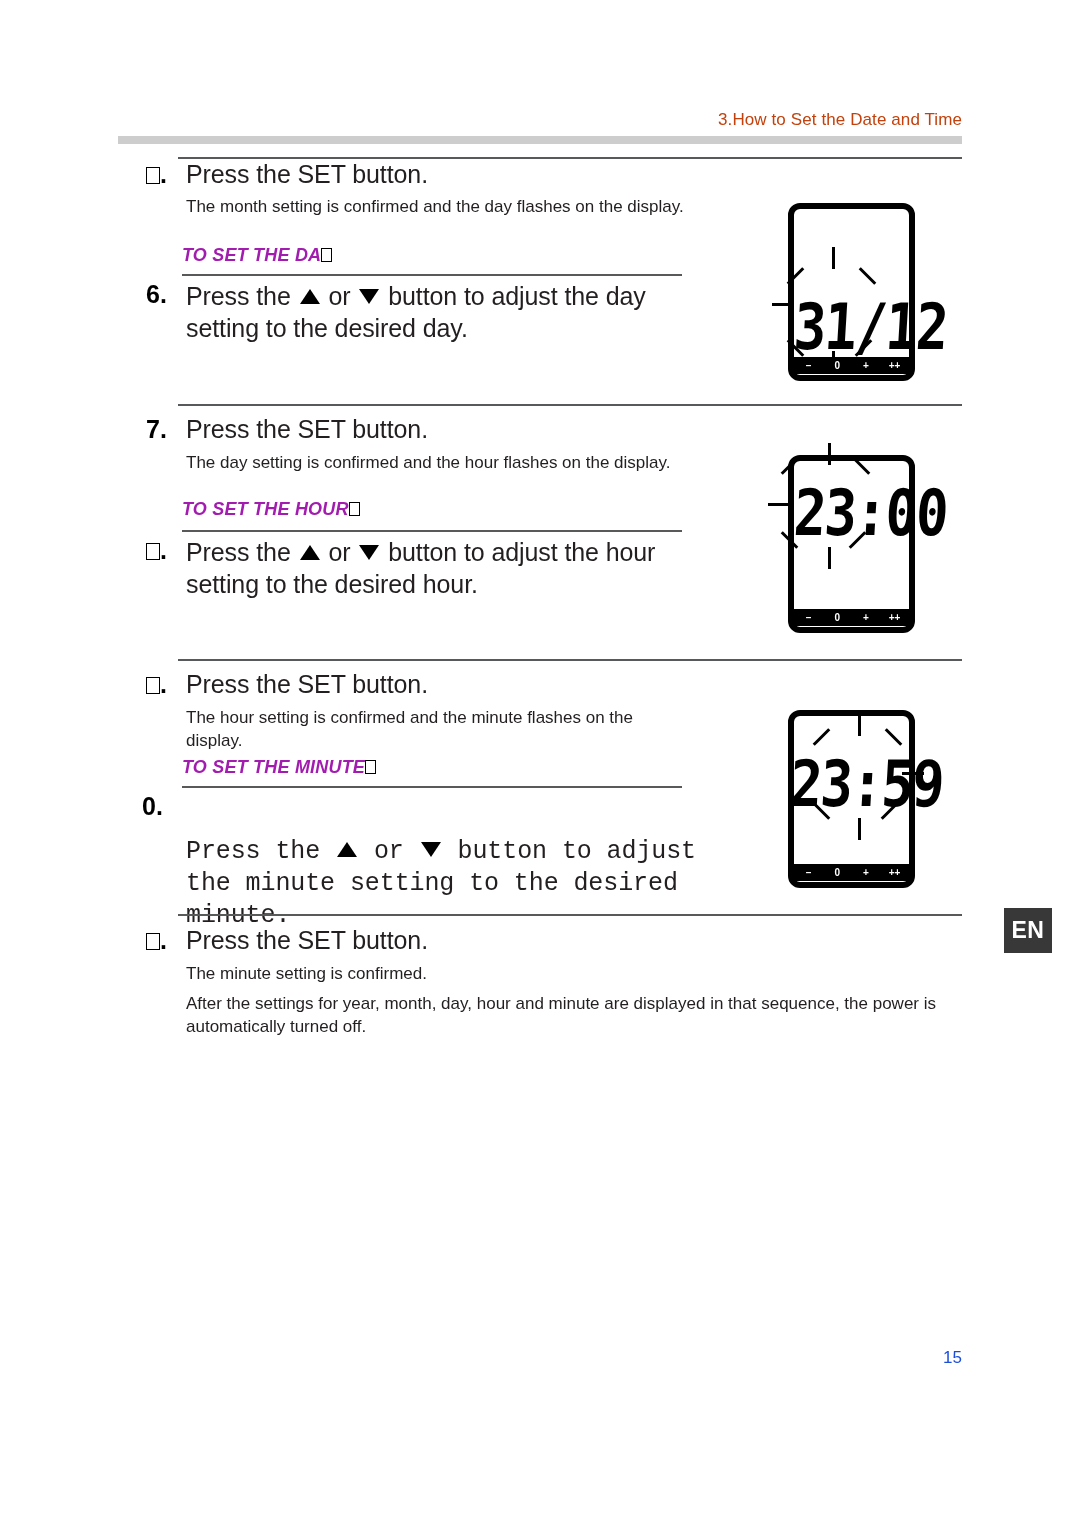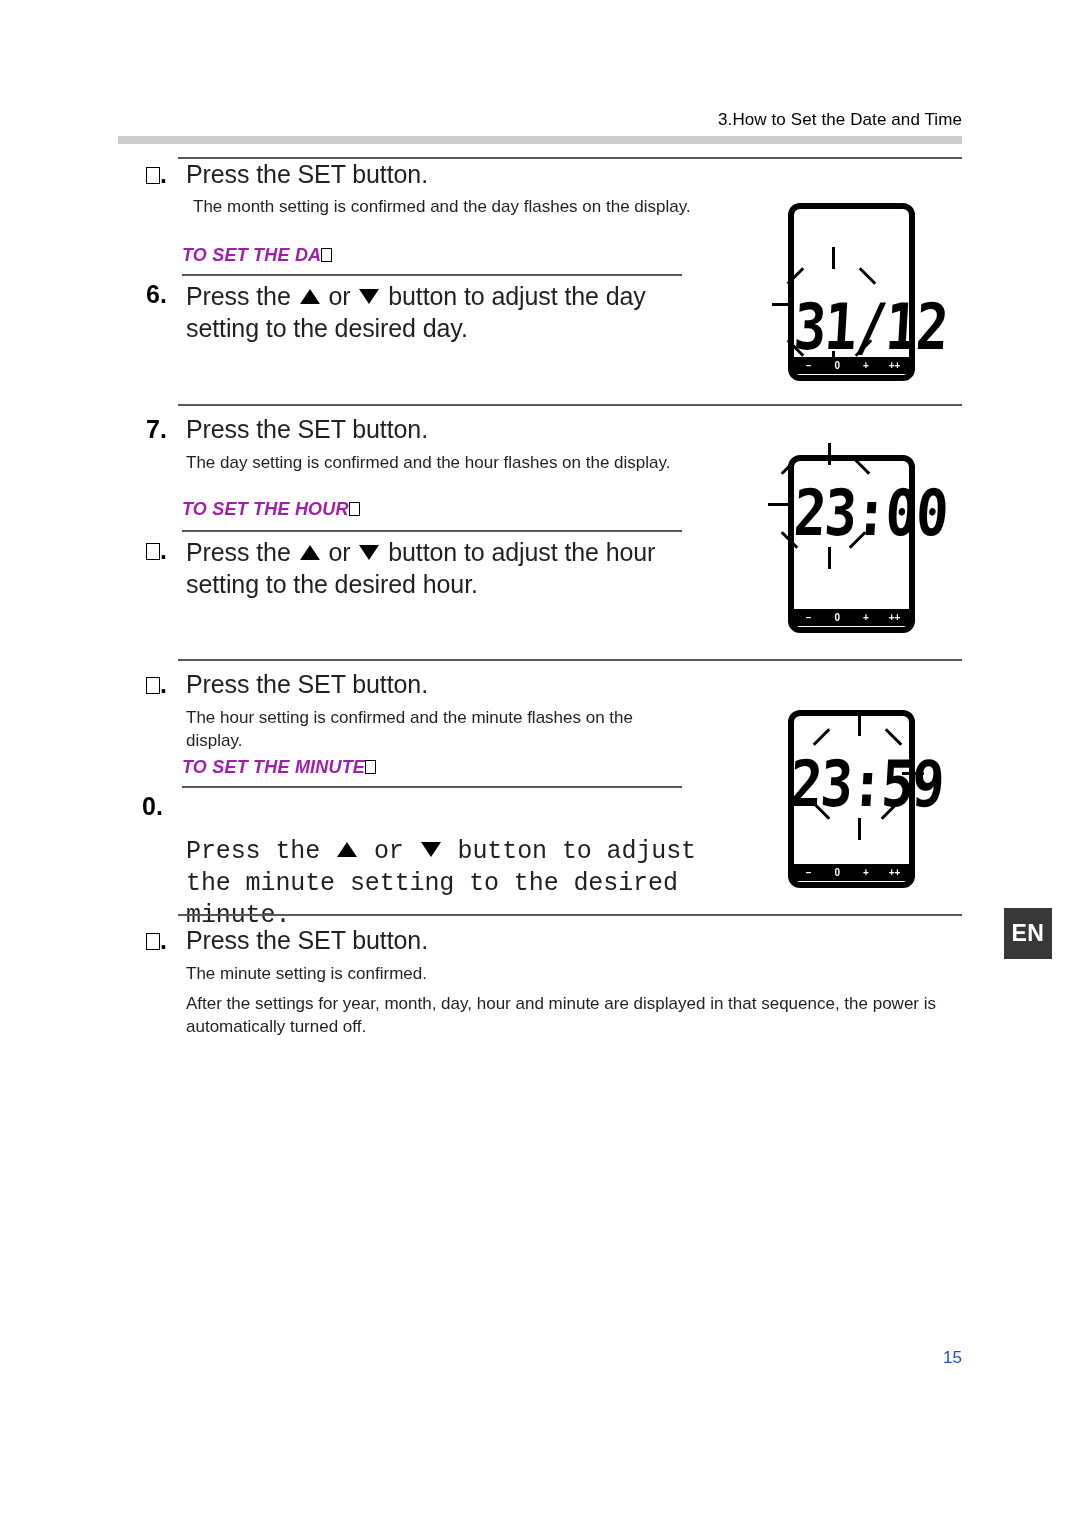--- a/index.html
+++ b/index.html
@@ -20,21 +20,21 @@
   }
 
   
   .header-text {
     position: absolute;
     left: 0;
     top: 110px;
     width: 962px;
     text-align: right;
     font-size: 17px;
-    color: #000000;
+    color: #c2410c;
     letter-spacing: 0.1px;
   }
   .header-bar {
     position: absolute;
     left: 118px;
     top: 136px;
     width: 844px;
     height: 8px;
     background: #cdcdcd;
   }
@@ -207,21 +207,21 @@
   .flash-d {
     width: 3px;
     height: 22px;
   }
 
   
   .en-tab {
     position: absolute;
     right: 28px;
     width: 48px;
-    height: 51px;
+    height: 45px;
     background: #383838;
     color: #ffffff;
     font-size: 23px;
     font-weight: bold;
     display: flex;
     align-items: center;
     justify-content: center;
     letter-spacing: 0.5px;
   }
 
@@ -240,21 +240,21 @@
 <body>
 
 <div class="page">
 
   <div class="header-text">3.How to Set the Date and Time</div>
   <div class="header-bar"></div>
 
   <div class="rule-full" style="top:157px;"></div>
   <div class="step-num" style="left:146px; top:160px;"><span class="tofu"></span>.</div>
   <div class="step-title" style="top:160px;">Press the SET button.</div>
-  <div class="body-text" style="top:196px;margin-left:7px;">The month setting is confirmed and the day flashes on the display.</div>
+  <div class="body-text" style="top:196px;">The month setting is confirmed and the day flashes on the display.</div>
   <div class="sub-head" style="top:245px;"><span>TO SET THE DA</span><span class="tofu-sm"></span></div>
 
   <div class="rule-short" style="top:274px;"></div>
   <div class="step-num" style="left:146px; top:280px;">6.</div>
   <div class="step-title wide" style="top:280px;"><span>Press the</span> <span class="tri tri-up"></span> <span>or</span> <span class="tri tri-down"></span> <span>button to adjust the day setting to the desired day.</span></div>
 
   <div class="lcd" style="left:780px; top:203px;">
     <div class="lcd-frame"></div>
     <div class="lcd-digits" style="top:98px;">31/12</div>
 

